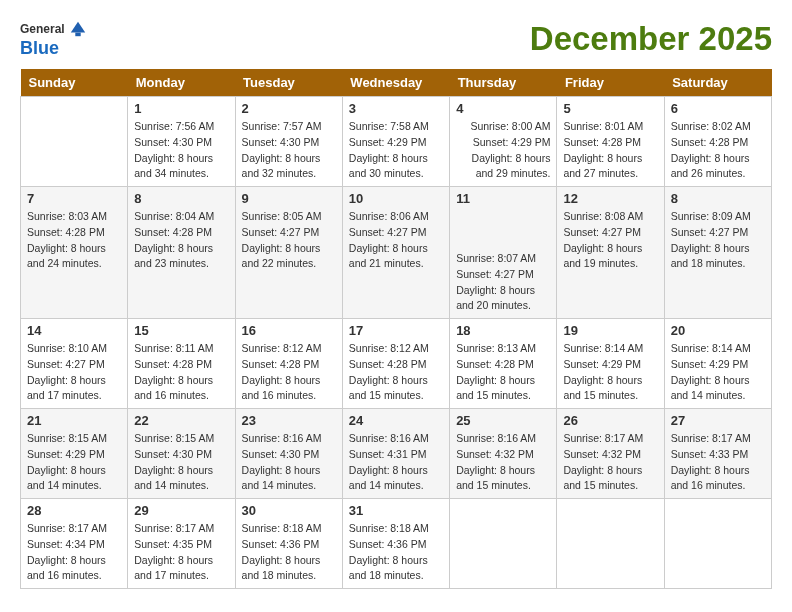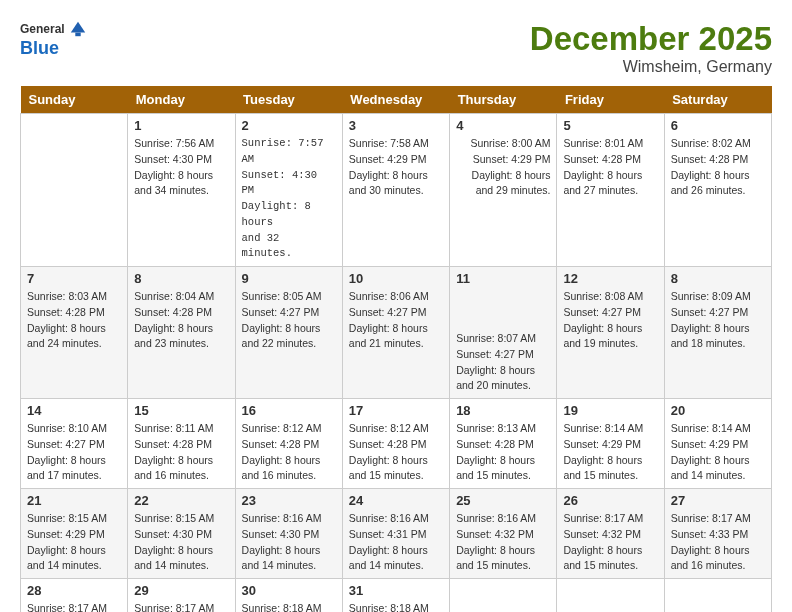--- a/index.html
+++ b/index.html
@@ -104,21 +104,20 @@
       <span class="logo-general">General</span>
       <svg class="logo-icon" viewBox="0 0 20 20">
         <polygon points="10,2 18,14 2,14" fill="#2060b0"></polygon>
         <rect x="7" y="14" width="6" height="4" fill="#2060b0"></rect>
       </svg>
     </div>
     <span class="logo-blue">Blue</span>
   </div>
   <div class="title-block">
     <div class="month-title">December 2025</div>
-    <div class="location">Wimsheim, Germany</div>
   </div>
 </div>
 
 <table class="calendar">
   <thead>
     <tr>
     <th>Sunday</th>
         <th>Monday</th>
         <th>Tuesday</th>
         <th>Wednesday</th>
@@ -132,21 +131,21 @@
         <td class="empty-cell"></td>
         <td>
           <span class="day-num">1</span>
           <div class="day-info" style="white-space: pre-line;">Sunrise: 7:56 AM
 Sunset: 4:30 PM
 Daylight: 8 hours
 and 34 minutes.</div>
         </td>
         <td>
           <span class="day-num">2</span>
-          <div class="day-info" style="white-space: pre-line; font-family: Liberation Mono, monospace;">Sunrise: 7:57 AM
+          <div class="day-info" style="white-space: pre-line;">Sunrise: 7:57 AM
 Sunset: 4:30 PM
 Daylight: 8 hours
 and 32 minutes.</div>
         </td>
         <td>
           <span class="day-num">3</span>
           <div class="day-info" style="white-space: pre-line;">Sunrise: 7:58 AM
 Sunset: 4:29 PM
 Daylight: 8 hours
 and 30 minutes.</div>

